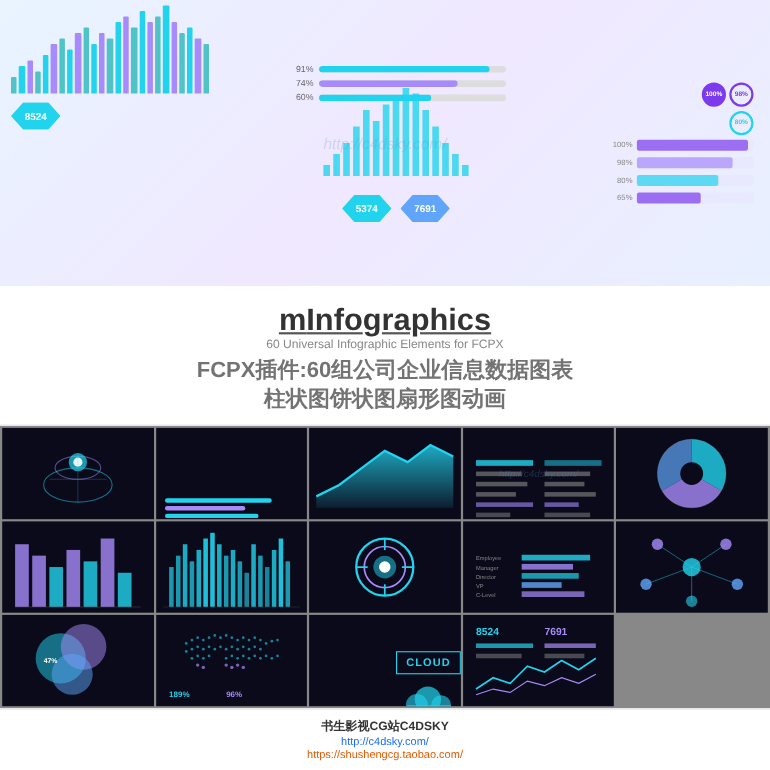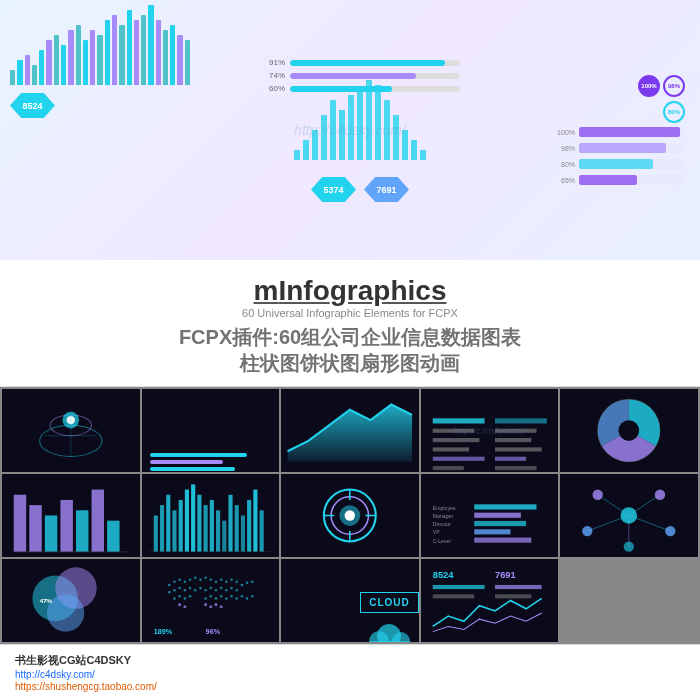--- a/index.html
+++ b/index.html
@@ -306,20 +306,21 @@
     }
 
     
     .bottom-bar {
       background: #fff;
       padding: 8px 15px;
       display: flex;
       flex-direction: column;
       gap: 1px;
       border-top: 1px solid #ddd;
+      text-align: center;
     }
 
     .bottom-text {
       font-size: 11px;
       color: #333;
       font-weight: 600;
     }
 
     .bottom-url {
       font-size: 10px;

